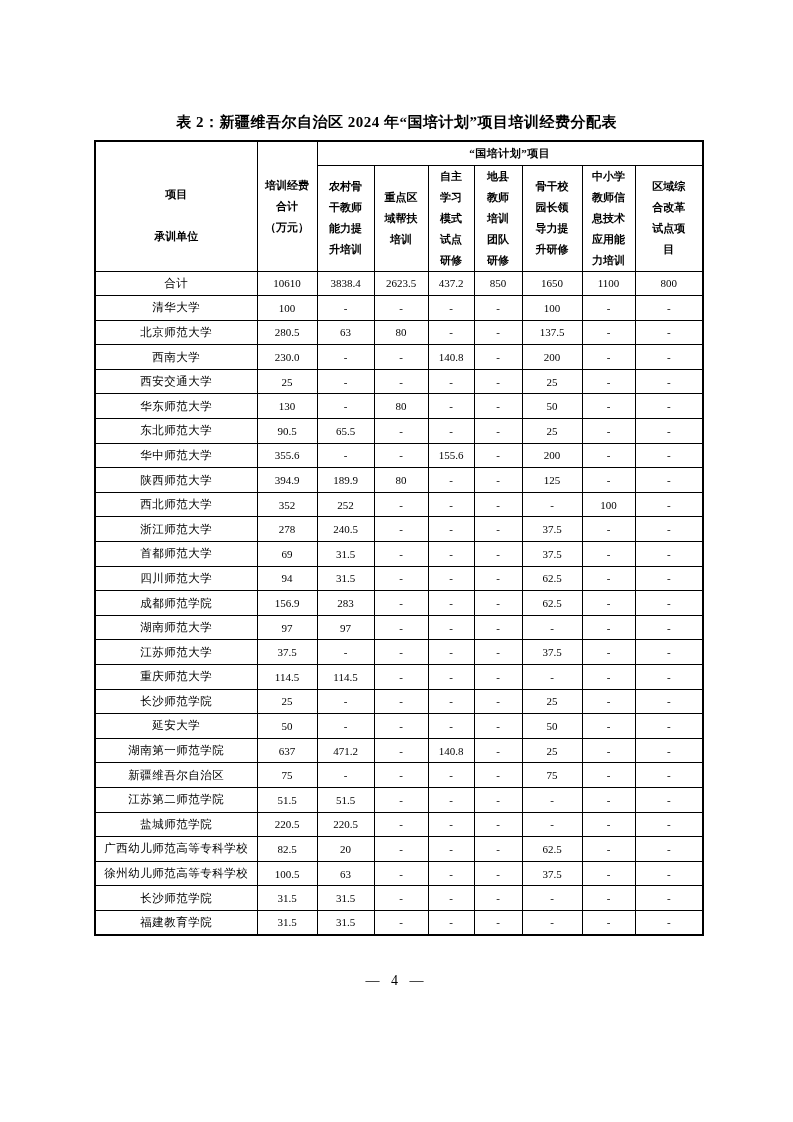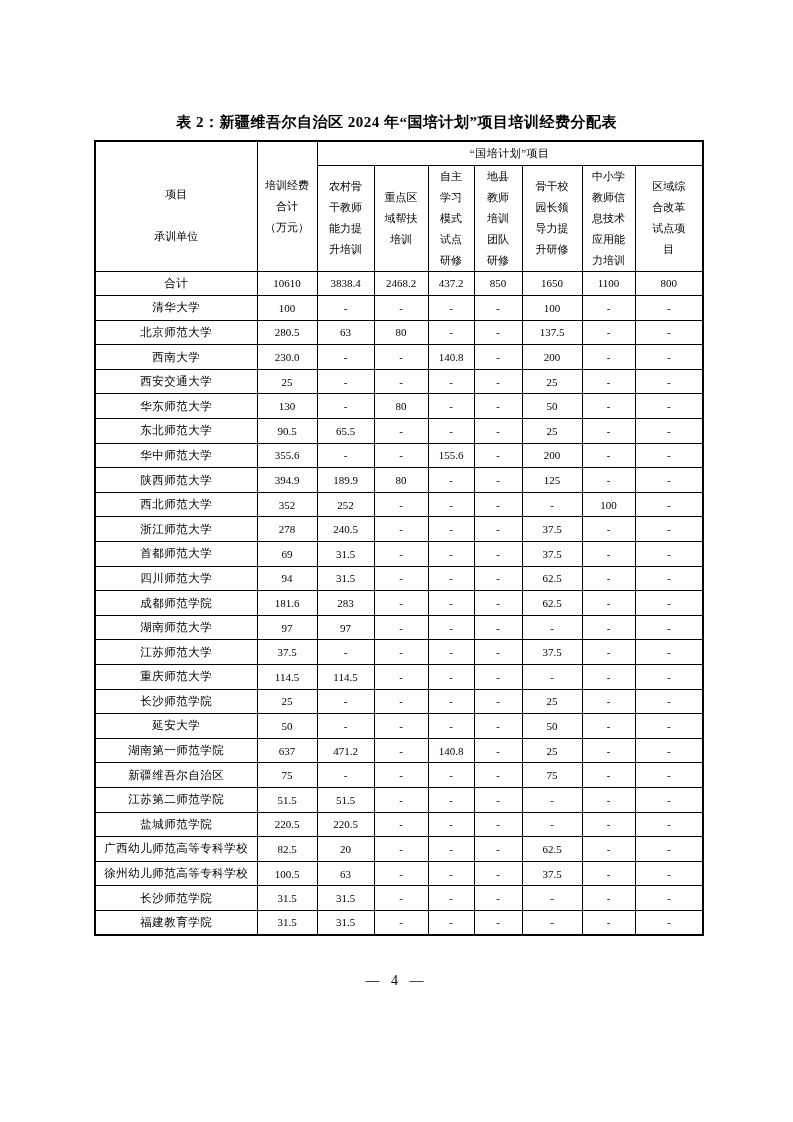--- a/index.html
+++ b/index.html
@@ -32,21 +32,21 @@
     border: 2px solid #000;
   }
   .fund-table th, .fund-table td {
     border: 1px solid #000;
     text-align: center;
     vertical-align: middle;
     padding: 0;
     overflow: hidden;
   }
   .fund-table thead th {
-    font-weight: normal;
+    font-weight: bold;
     font-size: 11px;
     line-height: 21px;
     white-space: pre-line;
   }
   tr.group-row { height: 24px; }
   .group-header { font-size: 11.5px; letter-spacing: 0.5px; }
   tr.sub-row { height: 106px; }
   th.corner-cell {
     font-size: 11.5px;
     padding-top: 18px;
@@ -125,21 +125,21 @@
 试点项
 目</th>
         </tr>
     </thead>
     <tbody>
 
     <tr>
           <td class="org">合计</td>
           <td>10610</td>
           <td>3838.4</td>
-          <td>2468.2</td>
+          <td>2623.5</td>
           <td>437.2</td>
           <td>850</td>
           <td>1650</td>
           <td>1100</td>
           <td>800</td>
         </tr>
         <tr>
           <td class="org">清华大学</td>
           <td>100</td>
           <td>-</td>
@@ -266,21 +266,21 @@
           <td>31.5</td>
           <td>-</td>
           <td>-</td>
           <td>-</td>
           <td>62.5</td>
           <td>-</td>
           <td>-</td>
         </tr>
         <tr>
           <td class="org">成都师范学院</td>
-          <td>181.6</td>
+          <td>156.9</td>
           <td>283</td>
           <td>-</td>
           <td>-</td>
           <td>-</td>
           <td>62.5</td>
           <td>-</td>
           <td>-</td>
         </tr>
         <tr>
           <td class="org">湖南师范大学</td>

